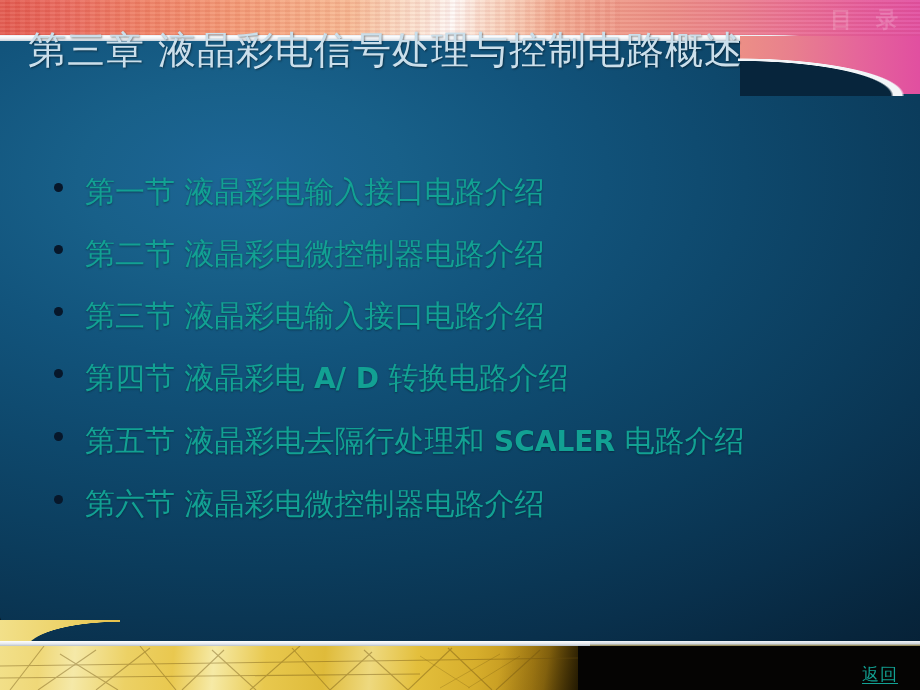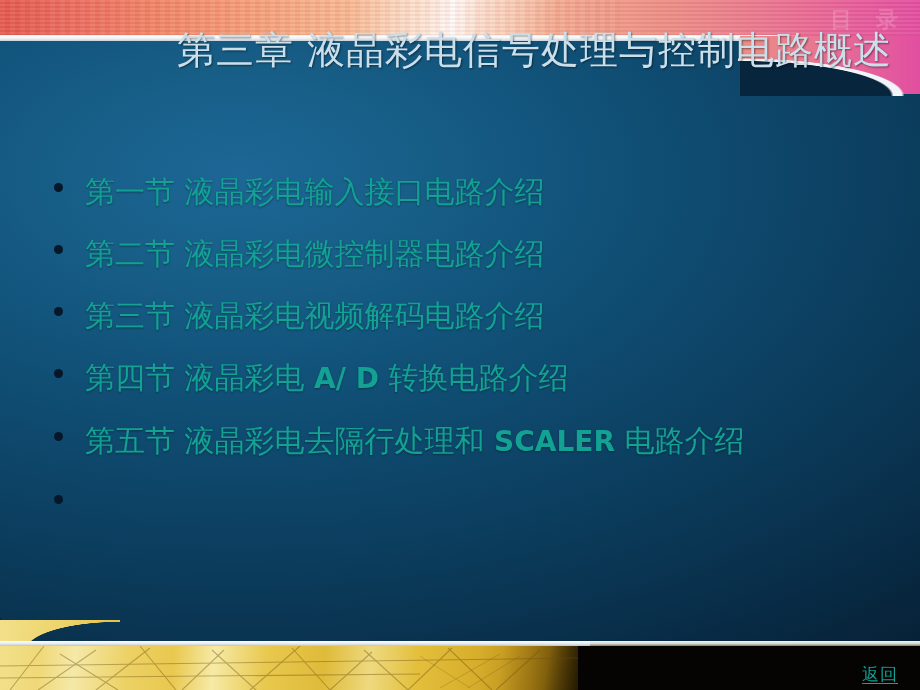--- a/index.html
+++ b/index.html
@@ -180,21 +180,21 @@
     right: 0; bottom: 44px;
     width: 330px; height: 5px;
     background: linear-gradient(180deg,#f3f5f8 0%,#cfd6dd 55%,#8a7b3e 100%);
   }
 
   
   .title {
     position: absolute;
     left: 28px; top: 26px;
     width: 864px;
-    text-align: right;
+    text-align: left;
     font-family: "DejaVu Serif", "Liberation Serif", serif;
     font-size: 38px;
     line-height: 48px;
     color: #cbdfeb;
     letter-spacing: 1px;
     text-shadow: 1px 1px 2px rgba(0,0,0,0.45);
     z-index: 6;
   }
 
   
@@ -319,30 +319,31 @@
     <div class="toc-item">
       <span class="bullet"></span>
       <span class="toc-link">第一节  液晶彩电输入接口电路介绍</span>
     </div>
     <div class="toc-item">
       <span class="bullet"></span>
       <span class="toc-link">第二节  液晶彩电微控制器电路介绍</span>
     </div>
     <div class="toc-item">
       <span class="bullet"></span>
-      <span class="toc-link">第三节  液晶彩电视频解码电路介绍</span>
+      <span class="toc-link">第三节  液晶彩电输入接口电路介绍</span>
     </div>
     <div class="toc-item">
       <span class="bullet"></span>
       <span class="toc-link">第四节  液晶彩电 <span class="lat">A/ D</span> 转换电路介绍</span>
     </div>
     <div class="toc-item">
       <span class="bullet"></span>
       <span class="toc-link">第五节  液晶彩电去隔行处理和 <span class="lat">SCALER</span> 电路介绍</span>
     </div>
     <div class="toc-item">
       <span class="bullet"></span>
+      <span class="toc-link">第六节  液晶彩电微控制器电路介绍</span>
     </div>
   </div>
 
   <div class="return-link">返回</div>
 
 </div>
 
 </body></html>

